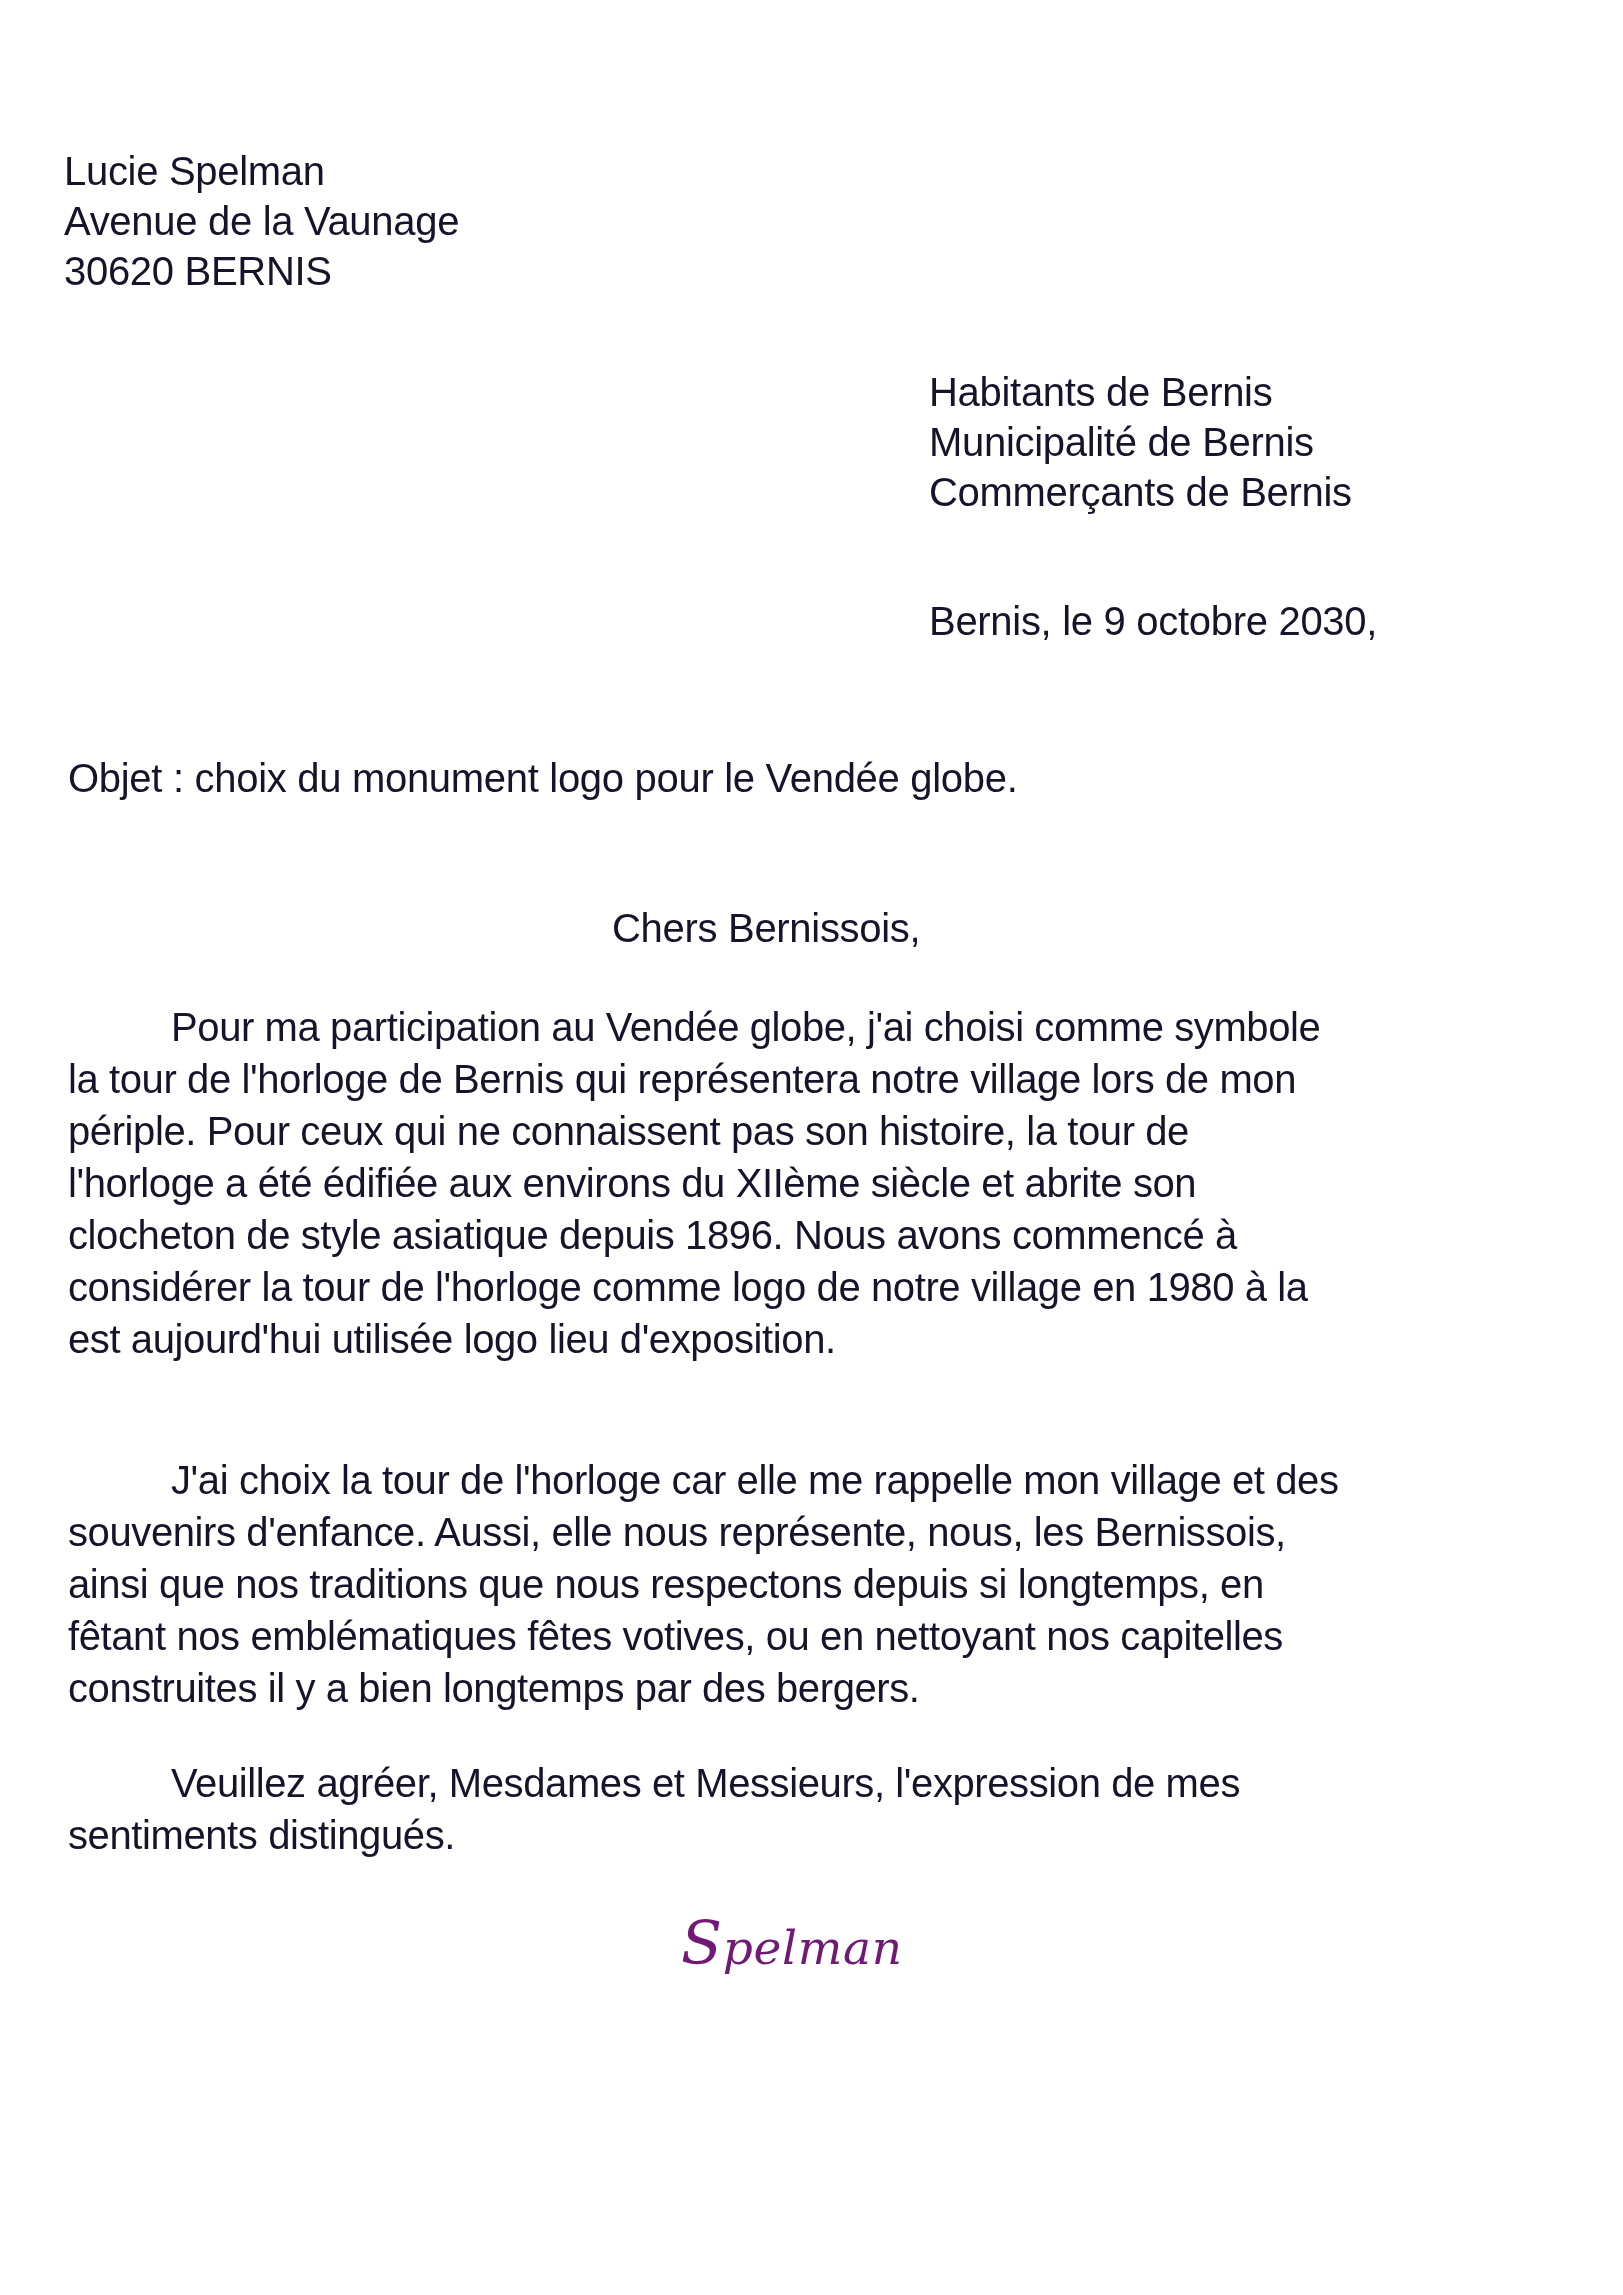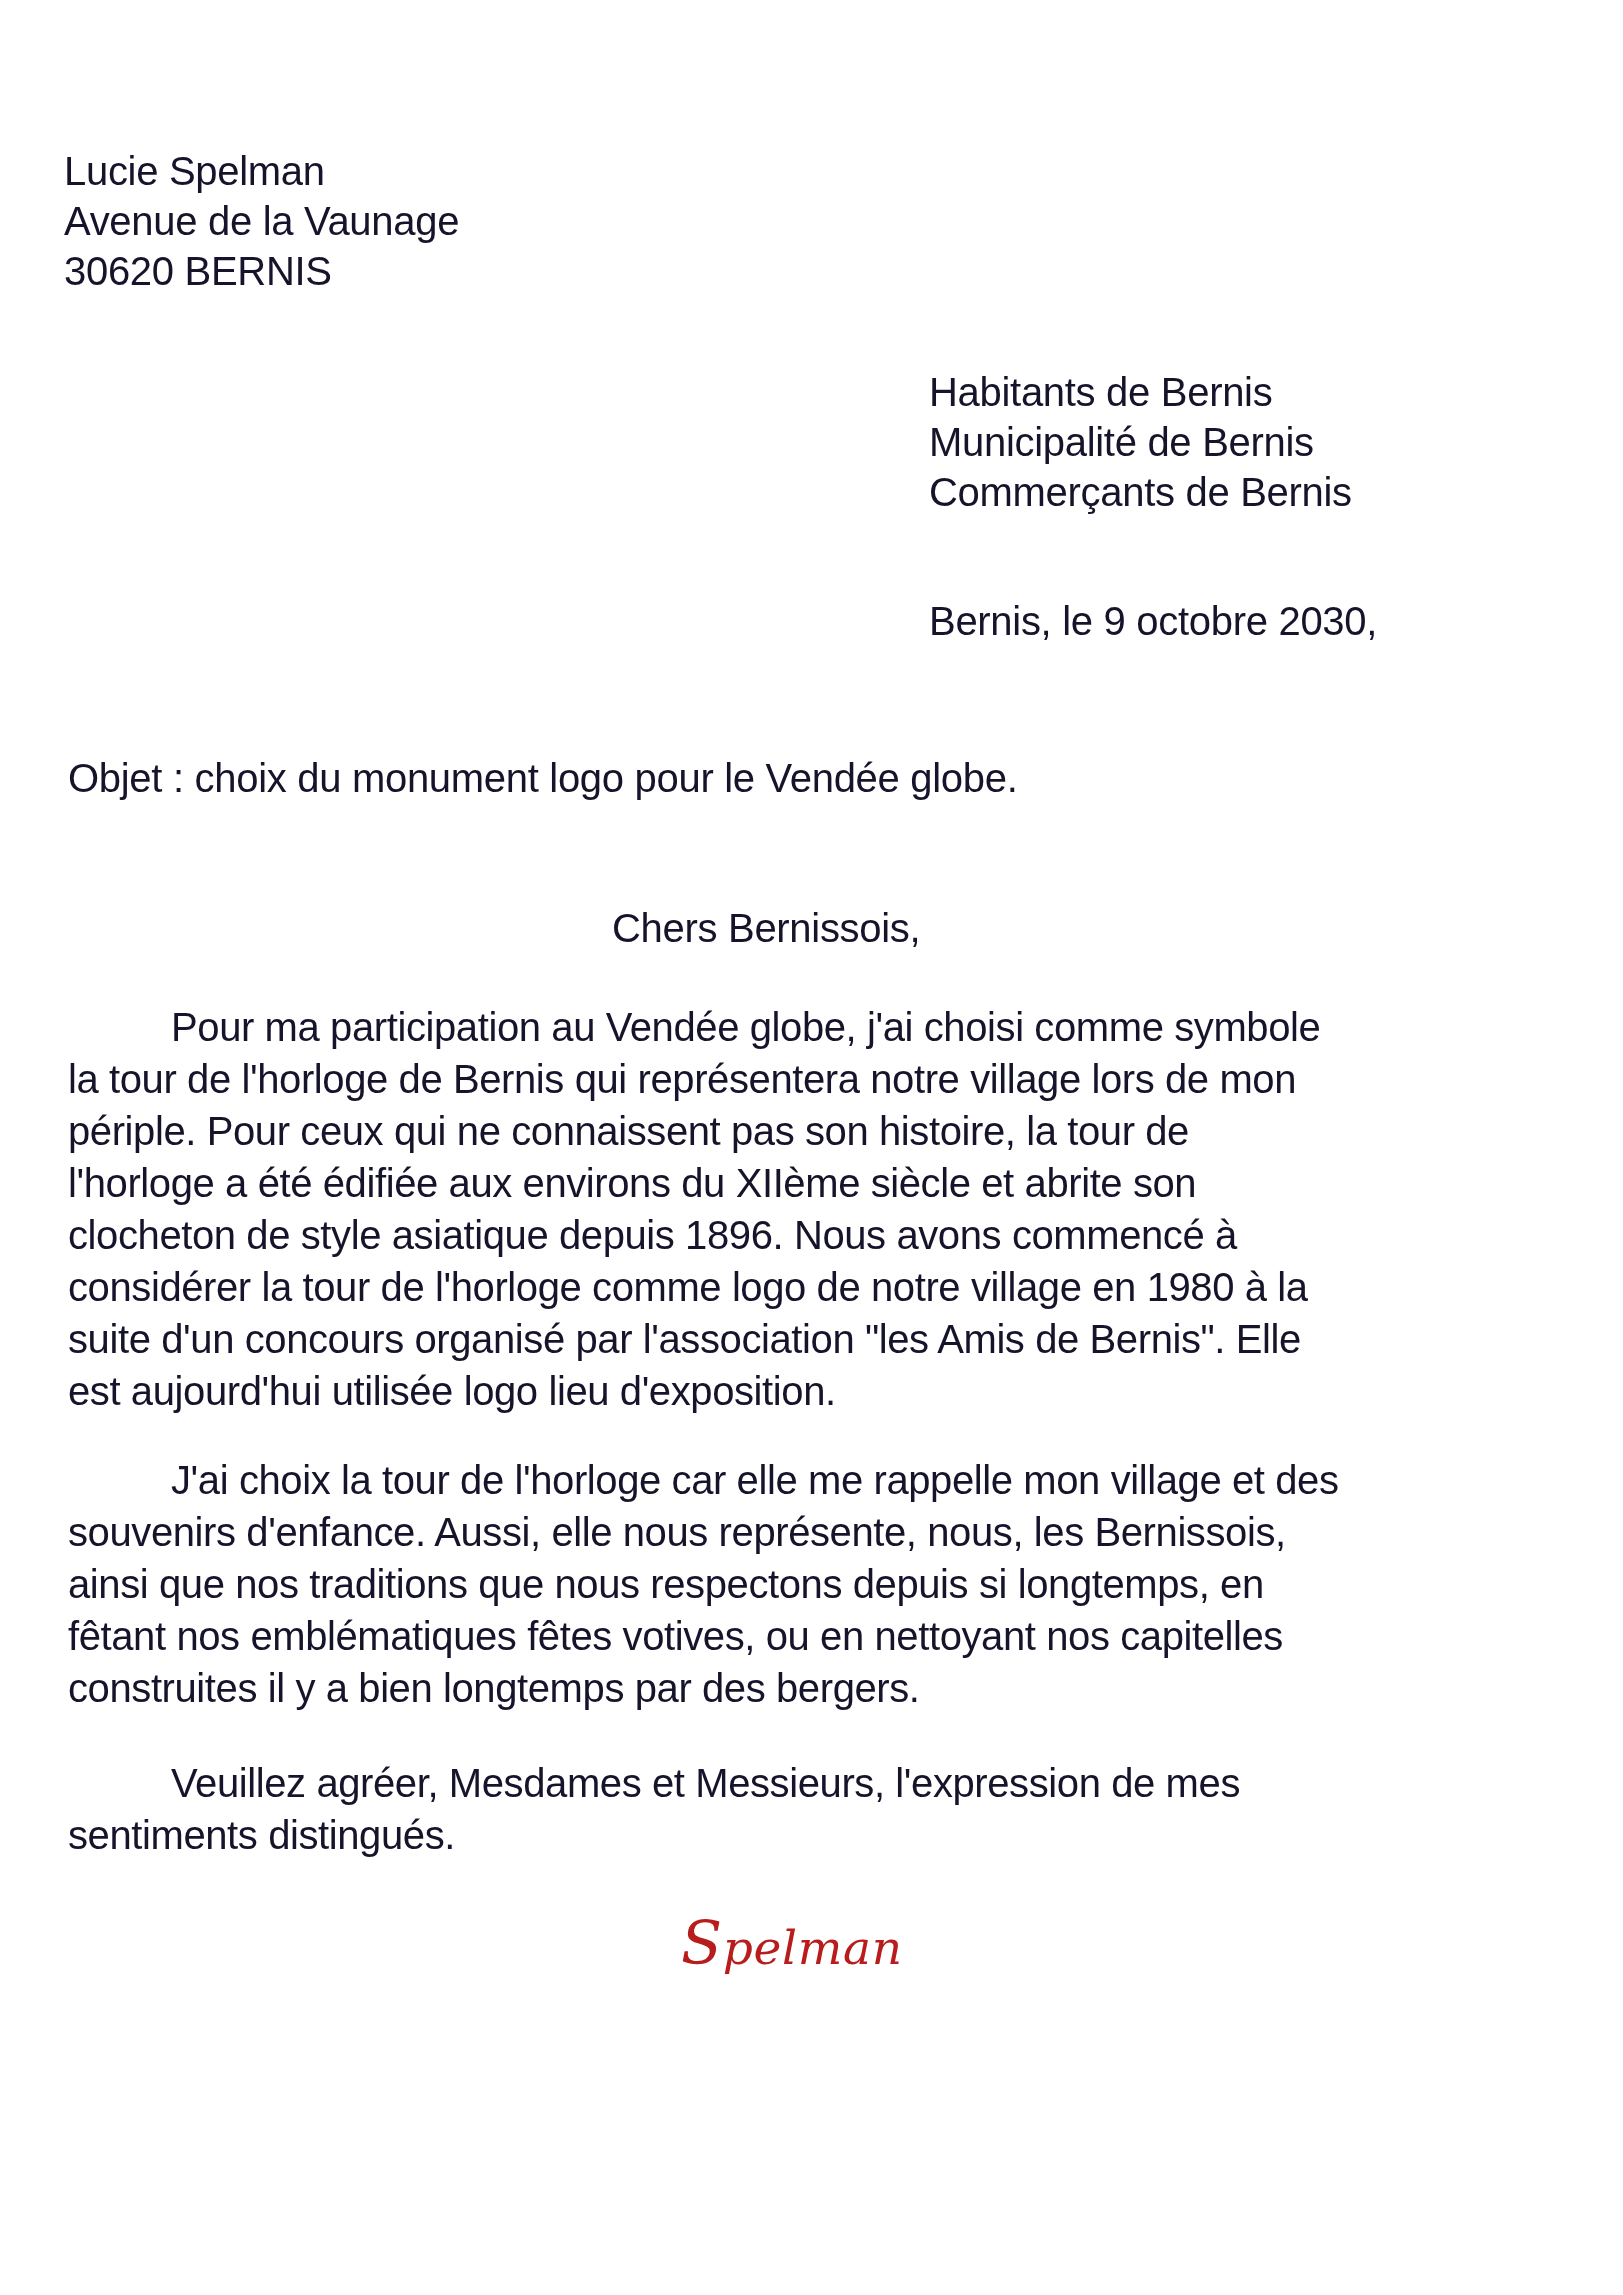--- a/index.html
+++ b/index.html
@@ -51,21 +51,21 @@
       letter-spacing: -0.3px;
     }
     .signature {
       position: absolute;
       left: 681px;
       top: 1911px;
       font-family: "DejaVu Serif", serif;
       font-style: italic;
       font-size: 47px;
       line-height: 65px;
-      color: #b91c1c;
+      color: #701a75;
       letter-spacing: 0.7px;
     }
     .sig-initial {
       font-size: 60px;
       font-style: italic;
     }
   </style>
 </head>
 <body>
 
@@ -95,21 +95,20 @@
     <span class="block-line">Chers Bernissois,</span>
   </div>
 
   <div class="para para1">
     <span class="pl indent">Pour ma participation au Vendée globe, j'ai choisi comme symbole</span>
     <span class="pl">la tour de l'horloge de Bernis qui représentera notre village lors de mon</span>
     <span class="pl">périple. Pour ceux qui ne connaissent pas son histoire, la tour de</span>
     <span class="pl">l'horloge a été édifiée aux environs du XIIème siècle et abrite son</span>
     <span class="pl">clocheton de style asiatique depuis 1896. Nous avons commencé à</span>
     <span class="pl">considérer la tour de l'horloge comme logo de notre village en 1980 à la</span>
-    <span class="pl">suite d'un concours organisé par l'association "les Amis de Bernis". Elle</span>
     <span class="pl">est aujourd'hui utilisée logo lieu d'exposition.</span>
   </div>
 
   <div class="para para2">
     <span class="pl indent">J'ai choix la tour de l'horloge car elle me rappelle mon village et des</span>
     <span class="pl">souvenirs d'enfance. Aussi, elle nous représente, nous, les Bernissois,</span>
     <span class="pl">ainsi que nos traditions que nous respectons depuis si longtemps, en</span>
     <span class="pl">fêtant nos emblématiques fêtes votives, ou en nettoyant nos capitelles</span>
     <span class="pl">construites il y a bien longtemps par des bergers.</span>
   </div>

